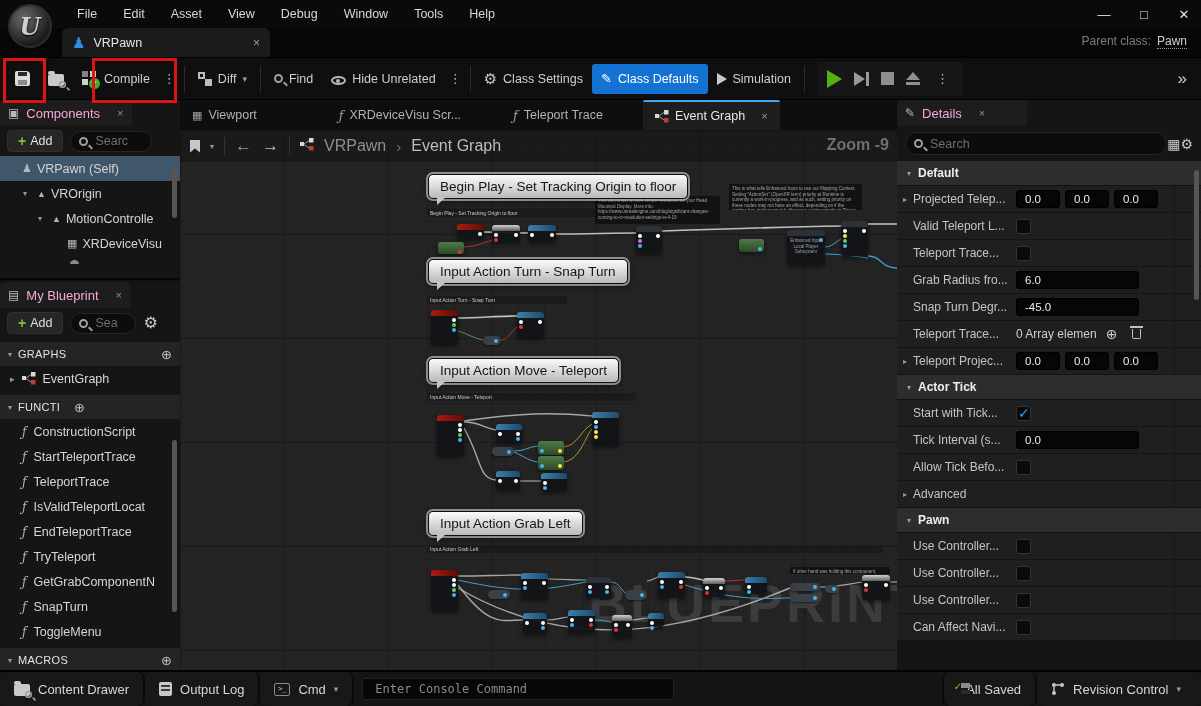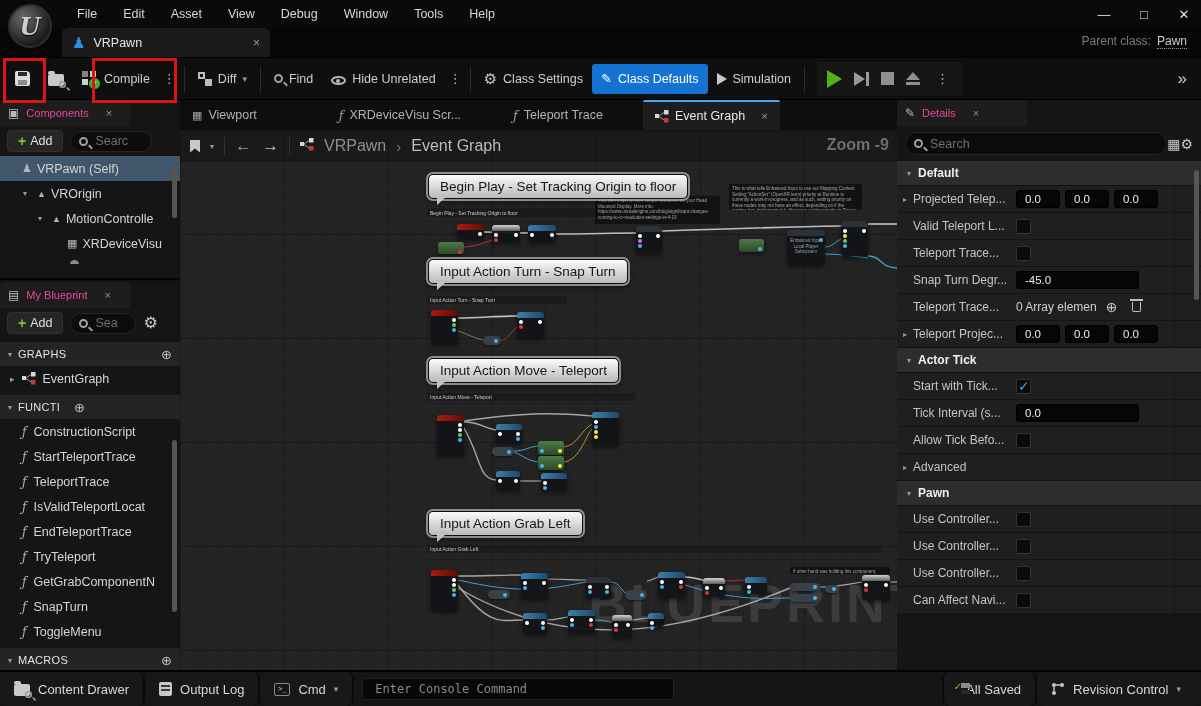--- a/index.html
+++ b/index.html
@@ -65,21 +65,21 @@
   .stop{width:13px;height:13px;background:#8f8f8f;}
   .eject{display:flex;flex-direction:column;align-items:center;}
   .eject i{width:0;height:0;border-bottom:8px solid #8f8f8f;border-left:7px solid transparent;border-right:7px solid transparent;}
   .eject b{width:14px;height:3px;background:#8f8f8f;margin-top:2px;}
   .dblchev{margin-left:auto;color:#d0d0d0;font-size:17px;padding-right:8px;}
   .red-annot{position:absolute;border:3px solid #dd1512;z-index:40;pointer-events:none;}
 
   
   .panel-tab{height:26px;display:flex;align-items:center;background:#1d1d1d;border-radius:5px 5px 0 0;padding:0 8px;gap:7px;width:fit-content;min-width:130px;}
   .panel-tab .ic{color:#b9b9b9;font-size:12px;}
-  .panel-tab .t{color:#ec4899;font-size:11px;white-space:nowrap;}
+  .panel-tab .t{color:#f9a8d4;font-size:13px;white-space:nowrap;}
   .panel-tab .x{color:#8f8f8f;font-size:11px;margin-left:10px;}
   .addrow{display:flex;align-items:center;gap:7px;padding:4px 7px;}
   .addbtn{display:flex;align-items:center;gap:4px;background:#262626;border:1px solid #303030;border-radius:4px;height:22px;padding:0 10px;color:#e0e0e0;font-size:12.5px;}
   .addbtn b{color:#84c13a;font-weight:bold;font-size:14px;}
   .searchbox{display:flex;align-items:center;gap:5px;background:#0c0c0c;border:1px solid #262626;border-radius:11px;height:21px;padding:0 8px;flex:1;min-width:0;overflow:hidden;}
   .searchbox input{background:transparent;border:none;outline:none;color:#cfcfcf;font-size:12.5px;width:100%;min-width:0;}
   .searchbox input::placeholder{color:#6f6f6f;}
 
   
   .leftcol{position:absolute;left:0;top:100px;width:180px;height:570px;background:#111;}
@@ -715,20 +715,27 @@
         </div>
         <div class="drow">
           <span class="exp"></span>
           <span class="lbl">Teleport Trace...</span>
           <div class="val">
             <div class="cb"></div>
           </div>
         </div>
         <div class="drow">
           <span class="exp"></span>
+          <span class="lbl">Grab Radius fro...</span>
+          <div class="val">
+            <div class="numfield nf-w">6.0</div>
+          </div>
+        </div>
+        <div class="drow">
+          <span class="exp"></span>
           <span class="lbl">Snap Turn Degr...</span>
           <div class="val">
             <div class="numfield nf-w">-45.0</div>
           </div>
         </div>
         <div class="drow">
           <span class="exp"></span>
           <span class="lbl">Teleport Trace...</span>
           <div class="val">
             <span class="arrtxt">0 Array elemen</span>

